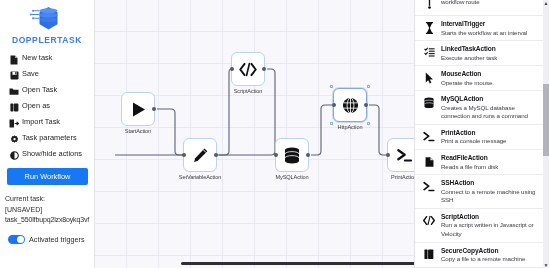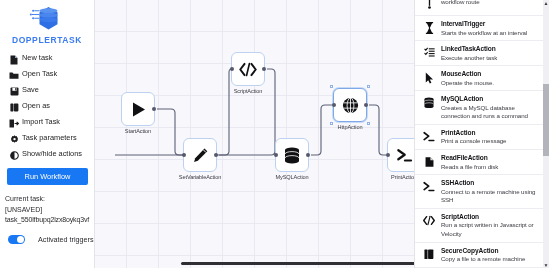--- a/index.html
+++ b/index.html
@@ -64,21 +64,21 @@
     color: #2b2b2f;
     line-height: 10.5px;
     width: 90px;
   }
   .task-info div { white-space: nowrap; }
   .task-id { letter-spacing: -0.15px; }
 
   .triggers-row {
     display: flex; align-items: center;
     margin: 9px 0 0 8px;
-    font-size: 7.2px; color: #2b2b2f; gap: 9px;
+    font-size: 7.2px; color: #2b2b2f;
   }
   .toggle {
     width: 17px; height: 9px; border-radius: 5px;
     background: #1877f2; position: relative; margin-right: 4px;
     flex: 0 0 17px; cursor: pointer;
   }
   .toggle::after {
     content: ""; position: absolute; right: 1px; top: 1px;
     width: 7px; height: 7px; border-radius: 50%; background: #fff;
   }
@@ -214,36 +214,36 @@
           <svg width="8" height="10" viewBox="0 0 8 10">
               <path d="M0.5 0.5 H5 L7.5 3 V9.5 H0.5 Z" fill="#1d1d1f"></path>
               <path d="M5 0.5 V3 H7.5" fill="#8fa7c9"></path>
             </svg>
         </span>
         <span class="mi-label">New task</span>
       </div>
 
       <div class="menu-item">
         <span class="mi-icon">
-          <svg width="10" height="9" viewBox="0 0 10 9">
-              <path d="M0.5 1.5 H3.5 L4.5 2.8 H9.5 V7.8 H0.5 Z" fill="#1d1d1f"></path>
-            </svg>
-        </span>
-        <span class="mi-label">Open Task</span>
-      </div>
-
-      <div class="menu-item">
-        <span class="mi-icon">
           <svg width="9" height="9" viewBox="0 0 9 9">
               <rect x="0.5" y="0.5" width="8" height="8" rx="1" fill="#1d1d1f"></rect>
               <rect x="2.4" y="0.8" width="4.2" height="3" fill="#ffffff"></rect>
               <rect x="5.2" y="1.1" width="1.1" height="2.3" fill="#1d1d1f"></rect>
             </svg>
         </span>
         <span class="mi-label">Save</span>
+      </div>
+
+      <div class="menu-item">
+        <span class="mi-icon">
+          <svg width="10" height="9" viewBox="0 0 10 9">
+              <path d="M0.5 1.5 H3.5 L4.5 2.8 H9.5 V7.8 H0.5 Z" fill="#1d1d1f"></path>
+            </svg>
+        </span>
+        <span class="mi-label">Open Task</span>
       </div>
 
       <div class="menu-item">
         <span class="mi-icon">
           <svg width="9" height="9" viewBox="0 0 9 9">
               <rect x="0.4" y="0.6" width="3" height="7.8" rx="0.6" fill="#1d1d1f"></rect>
               <rect x="3.8" y="0.6" width="4.6" height="7.8" rx="0.8" fill="#1d1d1f"></rect>
             </svg>
         </span>
         <span class="mi-label">Open as</span>

